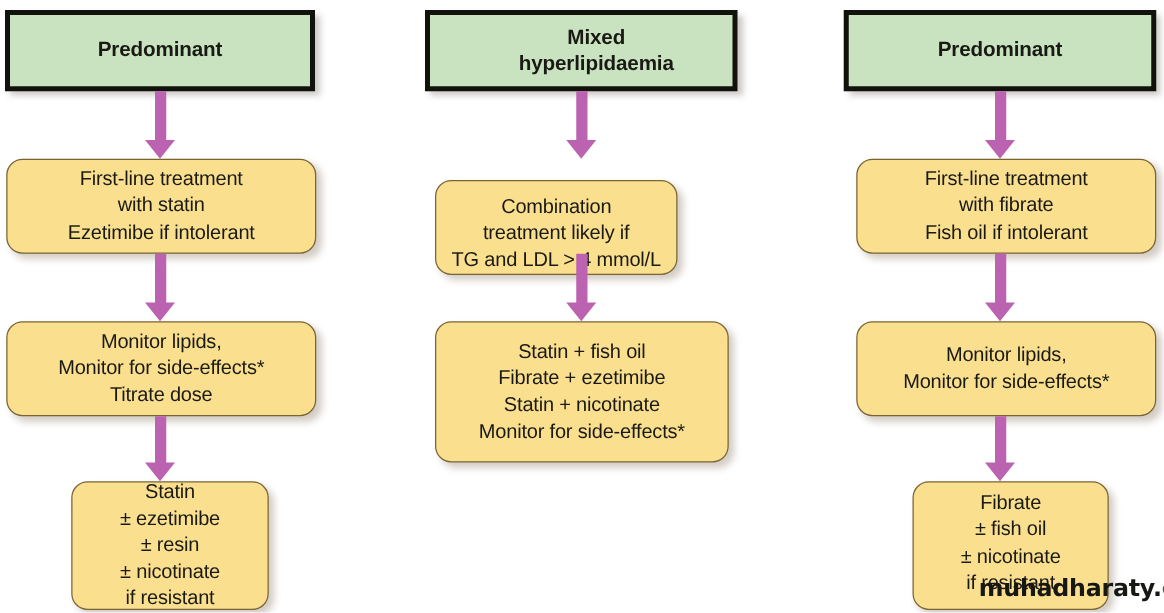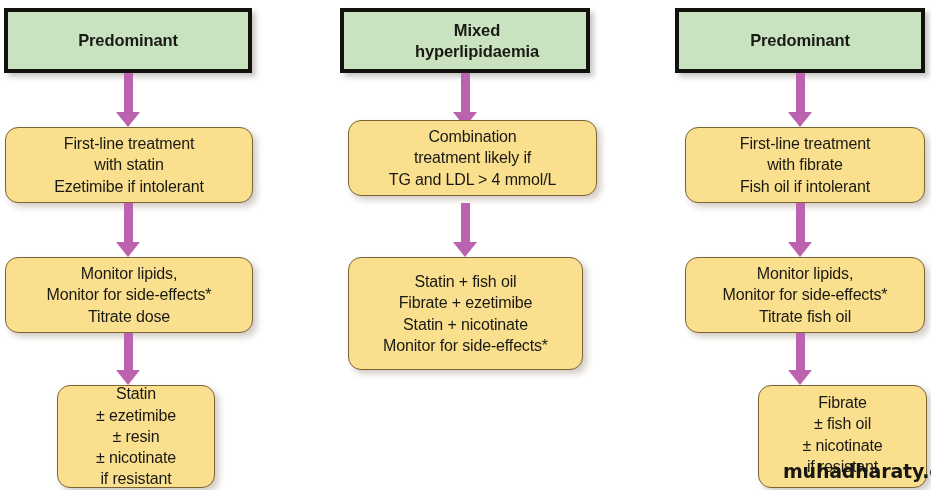--- a/index.html
+++ b/index.html
@@ -154,21 +154,21 @@
     <div class="node header-node" style="left:10px; top:8px; width:250px; height:65px;padding-left:24px;">
       <span class="line">Mixed</span>
       <span class="line">hyperlipidaemia</span>
     </div>
 
     <div class="arrow" style="left:122px; top:73px; height:54px;">
       <div class="shaft"></div>
       <div class="head"></div>
     </div>
 
-    <div class="node treat-node" style="left:18px; top:120px; width:249px; height:76px;">
+    <div class="node treat-node" style="left:18px; top:144px; width:194px; height:76px;justify-content:flex-end;">
       <span class="line">Combination</span>
       <span class="line">treatment likely if</span>
       <span class="line">TG and LDL &gt; 4 mmol/L</span>
     </div>
 
     <div class="arrow" style="left:122px; top:203px; height:54px;">
       <div class="shaft"></div>
       <div class="head"></div>
     </div>
 
@@ -198,29 +198,28 @@
     </div>
 
     <div class="arrow" style="left:132px; top:203px; height:54px;">
       <div class="shaft"></div>
       <div class="head"></div>
     </div>
 
     <div class="node treat-node" style="left:30px; top:257px; width:240px; height:76px;">
       <span class="line">Monitor lipids,</span>
       <span class="line">Monitor for side-effects*</span>
-      <span class="line">Titrate fish oil</span>
     </div>
 
     <div class="arrow" style="left:132px; top:333px; height:52px;">
       <div class="shaft"></div>
       <div class="head"></div>
     </div>
 
-    <div class="node treat-node" style="left:75px; top:385px; width:169px; height:103px; justify-content:flex-start; padding-top:6px;margin-left:28px;">
+    <div class="node treat-node" style="left:75px; top:385px; width:157px; height:103px; justify-content:flex-start; padding-top:6px;">
       <span class="line">Fibrate</span>
       <span class="line">± fish oil</span>
       <span class="line">± nicotinate</span>
       <span class="line">if resistant</span>
     </div>
   </div>
 
   <div class="watermark">muhadharaty.com</div>
 
 </div>

